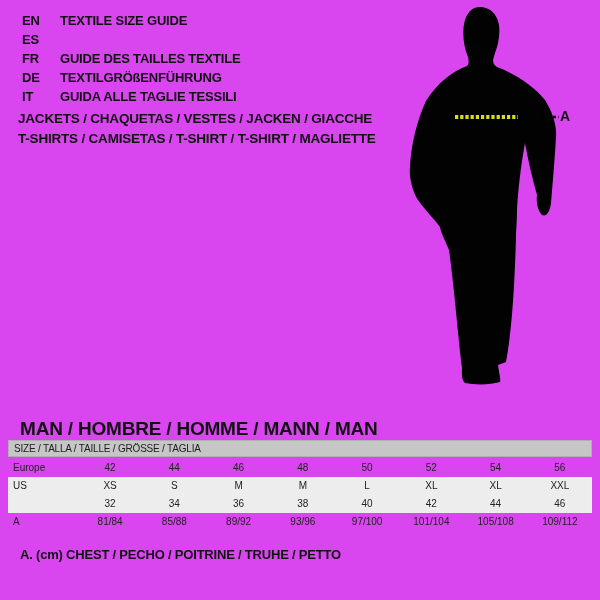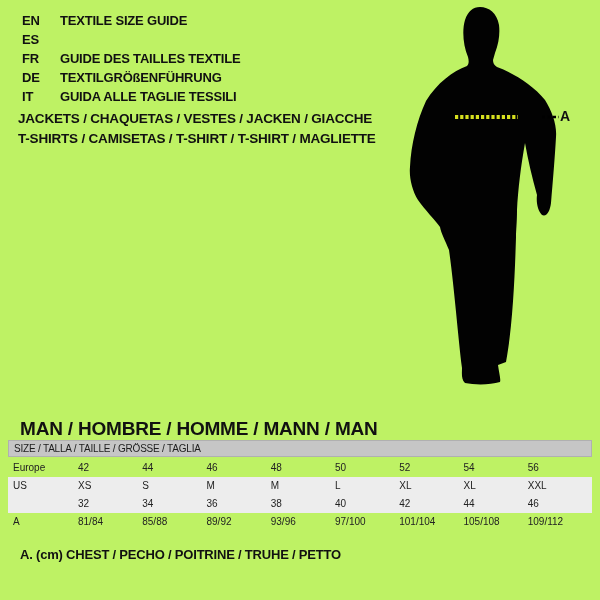--- a/index.html
+++ b/index.html
@@ -1,17 +1,17 @@
 <!DOCTYPE html>
 <html><head>
 <meta charset="utf-8">
 <style>
   html,body { margin:0; padding:0; background:#ffffff; }
   .canvas {
-    position:relative; width:600px; height:600px; background:#bef264;
+    position:relative; width:600px; height:600px; background:#d946ef;
     font-family:"Liberation Sans", sans-serif; color:#111; overflow:hidden;
   }
   
   .lang-block { position:absolute; left:22px; top:11px; }
   .lang-row { display:flex; height:19px; line-height:19px;
               font-weight:bold; font-size:13px; letter-spacing:-0.2px; }
   .lang-code { width:38px; }
   
   .cat-block { position:absolute; left:18px; top:109px; font-weight:bold;
                font-size:13.5px; line-height:19.5px; letter-spacing:-0.2px; }
@@ -23,21 +23,21 @@
                    font-size:19px; letter-spacing:-0.2px; }
   
   .size-table { position:absolute; left:8px; top:440px; width:584px;
                 font-size:10px; color:#222; }
   .size-table-header { height:15px; line-height:15px; background:#c6c6c6;
                        border:1px solid #b0b0b0; padding-left:5px; margin-bottom:2px;
                        color:#1c1c1c; letter-spacing:-0.2px; }
   .t-row { display:flex; height:18px; line-height:18px; }
   .t-row.striped { background:#ededed; }
   .t-label { width:70px; padding-left:5px; box-sizing:border-box; text-align:left; }
-  .t-cell { flex:1; }
+  .t-cell { flex:1; text-align:center; }
   
   .footnote { position:absolute; left:20px; top:547px; font-weight:bold;
               font-size:13px; letter-spacing:-0.2px; }
 </style>
 </head>
 <body>
 
 <div class="canvas">
 
   <div class="lang-block">

